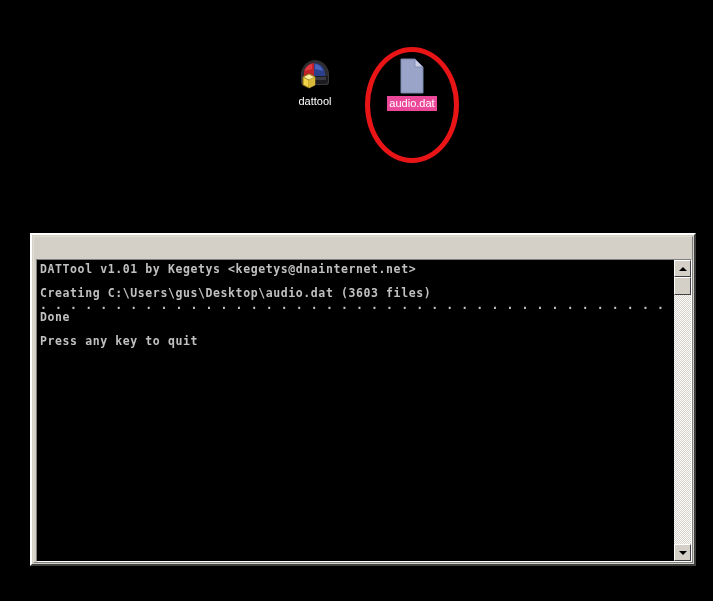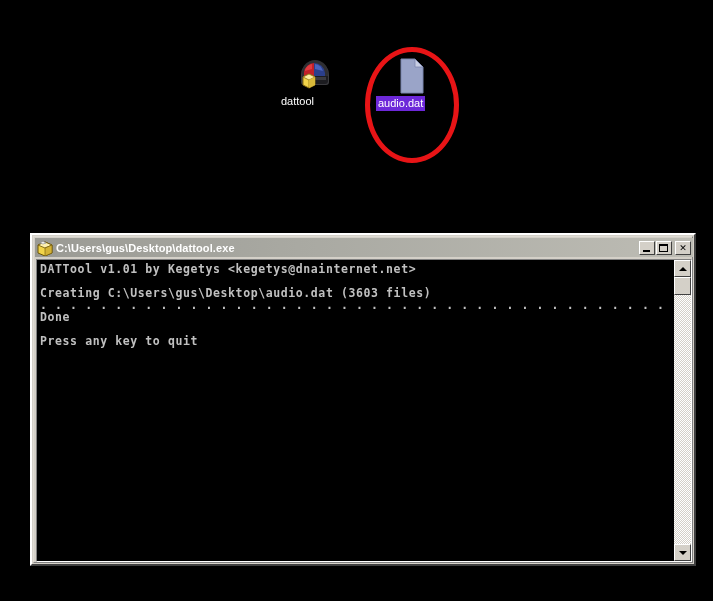--- a/index.html
+++ b/index.html
@@ -19,39 +19,39 @@
   #desktop {
     position: absolute;
     left: 0; top: 0;
     width: 713px; height: 601px;
     background: #000000;
   }
 
   .desktop-icon {
     position: absolute;
     width: 72px;
-    text-align: left;
+    text-align: center;
     user-select: none;
   }
   .desktop-icon .glyph {
     width: 72px;
     height: 36px;
     position: relative;
   }
   .desktop-icon .caption {
     display: inline-block;
     margin-top: 3px;
     font-size: 11px;
     line-height: 13px;
     color: #ffffff;
     padding: 1px 2px;
     white-space: nowrap;
   }
   .desktop-icon .caption.selected {
-    background: #6d28d9;
+    background: #ec4899;
     color: #ffffff;
   }
 
   
   #icon-dattool { left: 279px; top: 55px; }
   #icon-audio-dat { left: 376px; top: 57px; }
   #icon-audio-folder { left: 279px; top: 163px; }
 
   
   #red-ellipse {
@@ -286,40 +286,20 @@
     </div>
     <span class="caption selected">audio.dat</span>
   </div>
 
 
   <div id="red-ellipse"></div>
 
   <div id="console-window">
     <div id="console-inner-frame"></div>
 
-    <div id="titlebar">
-      <div id="titlebar-icon">
-        <svg width="16" height="16" viewBox="0 0 16 16">
-          <polygon points="1,5 8,2 15,5 15,13 8,16 1,13" fill="#f2d44a" stroke="#6b5408" stroke-width="1"></polygon>
-          <polygon points="1,5 8,8 15,5 8,2" fill="#fdf0b0" stroke="#6b5408" stroke-width="0.8"></polygon>
-          <polygon points="8,8 15,5 15,13 8,16" fill="#d4b336" stroke="#6b5408" stroke-width="0.6"></polygon>
-          <path d="M3 3 Q6 0 9 3 Q6 5 3 3 Z" fill="#ffffff" stroke="#808080" stroke-width="0.6"></path>
-        </svg>
-      </div>
-      <div id="titlebar-text">C:\Users\gus\Desktop\dattool.exe</div>
-      <div class="titlebar-buttons">
-        <div class="tb-btn">
-            <span class="tb-min-bar"></span>
-          </div>
-        <div class="tb-btn">
-            <span class="tb-max-box"></span>
-          </div>
-        <div class="tb-btn close">✕</div>
-      </div>
-    </div>
 
     <div id="console-client">
       <div id="console-text">DATTool v1.01 by Kegetys &lt;kegetys@dnainternet.net&gt;
 
 Creating C:\Users\gus\Desktop\audio.dat (3603 files)
 . . . . . . . . . . . . . . . . . . . . . . . . . . . . . . . . . . . . . . . . . . . . . . . . . . . . .
 Done
 
 Press any key to quit</div>
       <div id="console-scrollbar">

